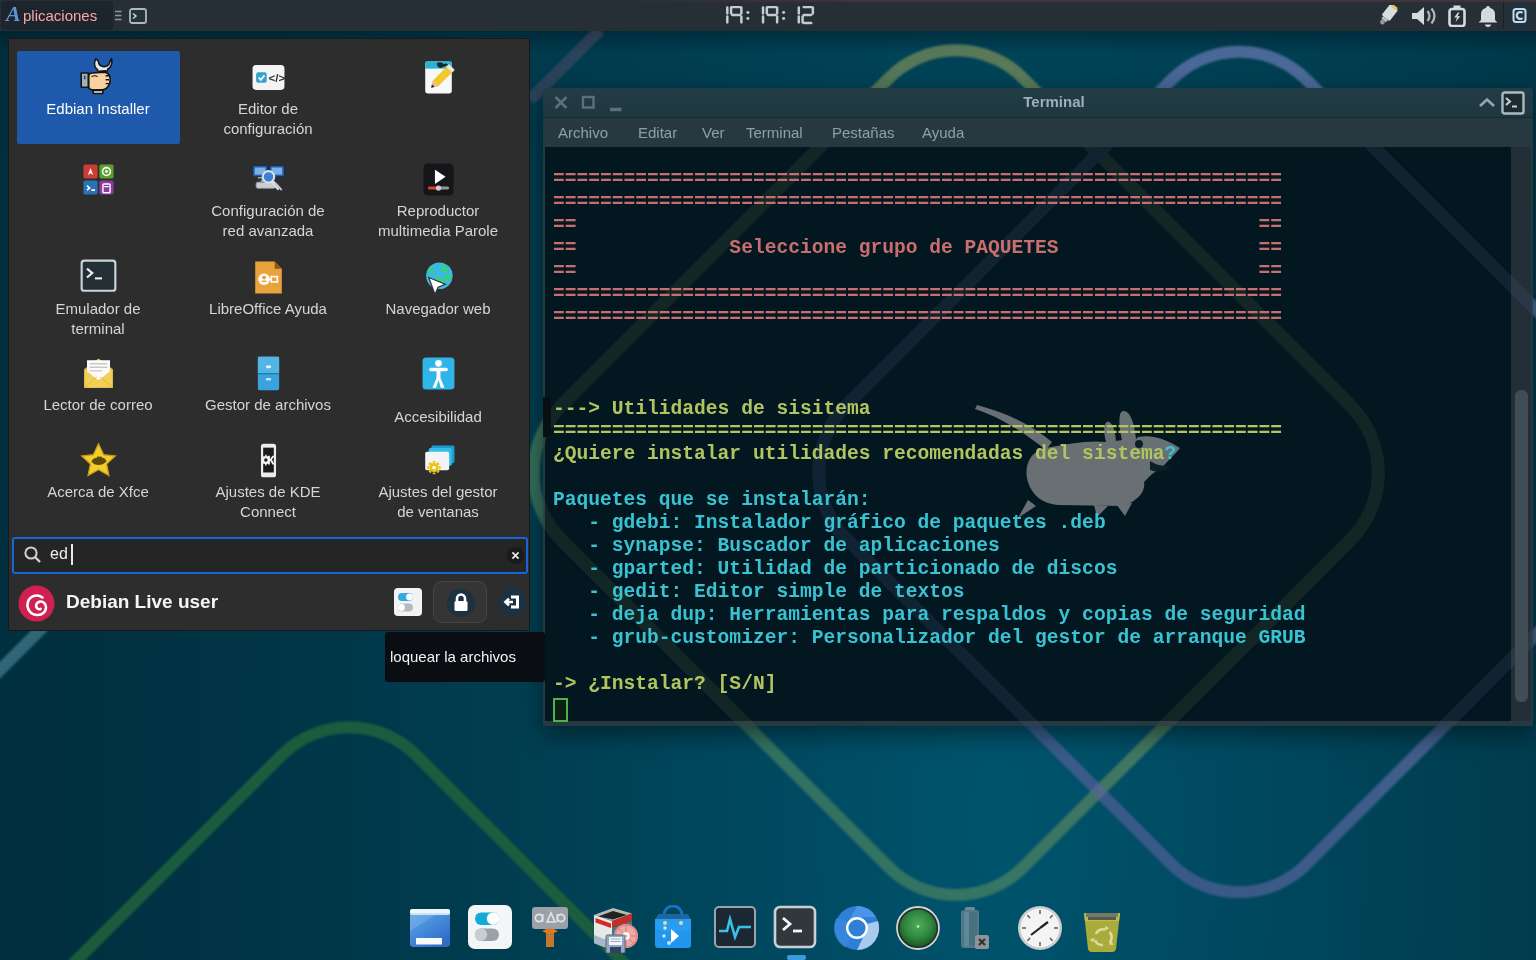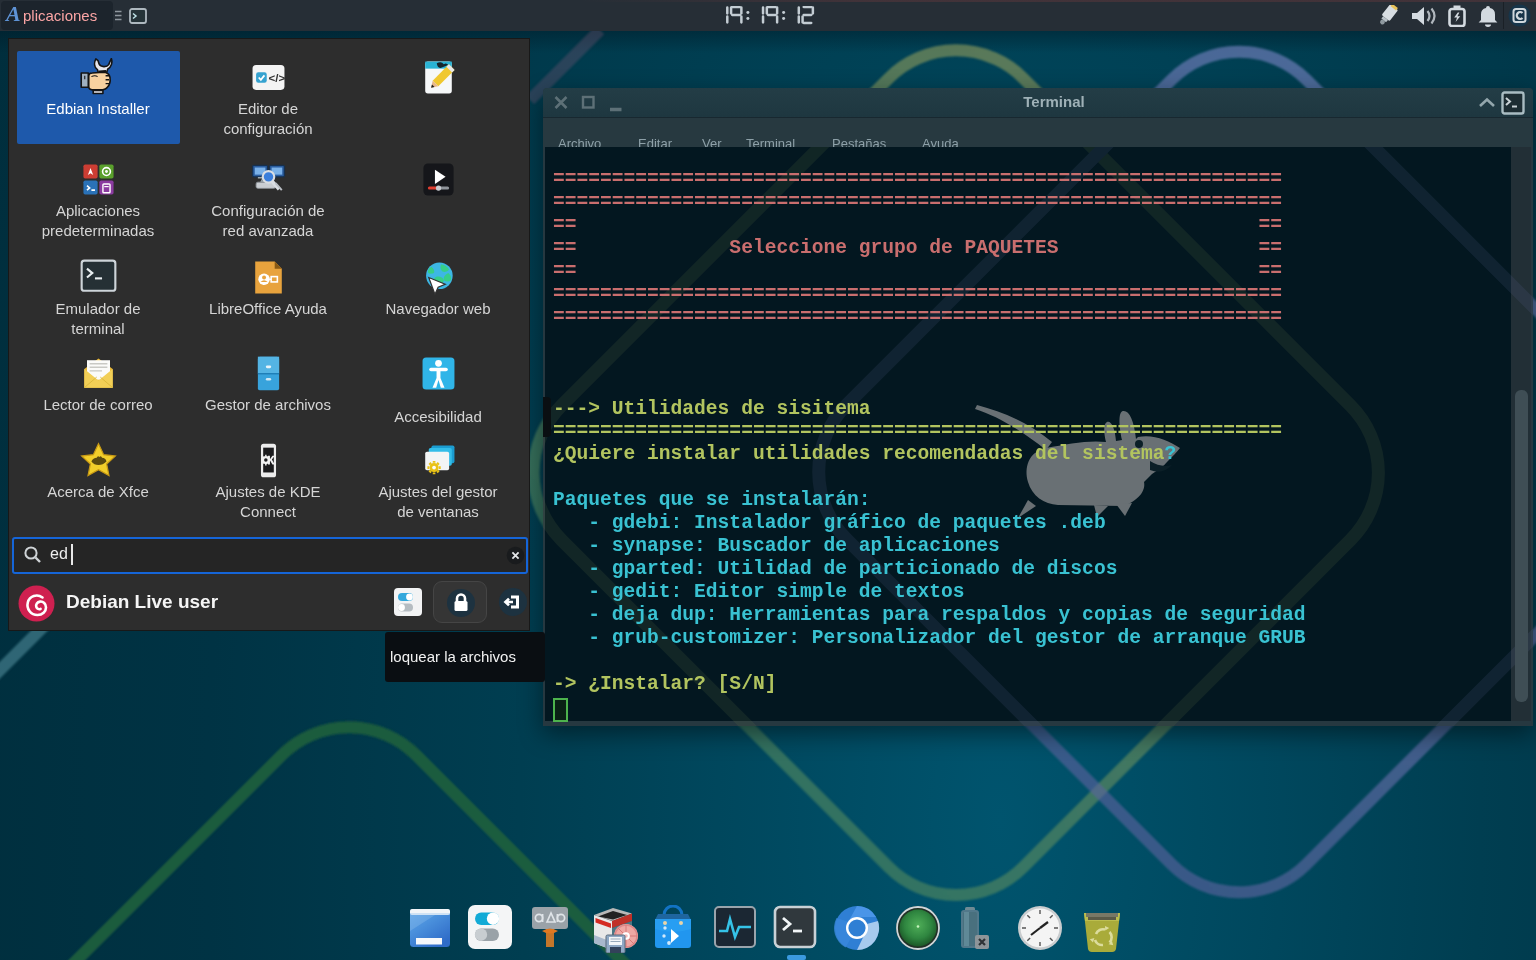--- a/index.html
+++ b/index.html
@@ -23,21 +23,21 @@
 #term{position:absolute;left:543px;top:88px;width:990px;height:638px;border-radius:4px 4px 0 0;box-shadow:0 8px 24px rgba(0,0,0,.45);overflow:hidden;background:#263840}
 #ttitle{position:absolute;left:0;top:0;width:100%;height:29px;background:linear-gradient(#233d46,#1e3740);border-bottom:1px solid rgba(20,32,38,.7);border-radius:4px 4px 0 0}
 #tmenu{position:absolute;left:0;top:30px;width:100%;height:29px;background:#273940}
 #tbody{position:absolute;left:2px;top:59px;width:966px;height:574px;background:#031720}
 #tscroll{position:absolute;right:2px;top:59px;width:20px;height:574px;background:#222f36}
 #thandle{position:absolute;right:5px;top:302px;width:13px;height:312px;background:#3f4e55;border-radius:6px}
 #tlines{position:absolute;left:0;top:0;pointer-events:none}
 #tpre{position:absolute;left:10px;top:80px;margin:0;font:700 19.6px/22.95px "Liberation Mono",monospace;letter-spacing:0}
 .tr{color:#c96e6e}.tg{color:#b2c45f}.tc{color:#39c2d2}
 #tcur{position:absolute;left:10px;top:610px;width:11px;height:20px;border:2px solid #4db34d;background:#0a2015}
-.tmi{color:#8da0a8;font-size:13px;position:absolute;top:18px}
+.tmi{color:#8da0a8;font-size:15px;position:absolute;top:6px}
 
 .dock{position:absolute;top:905px}
 </style></head><body>
 <svg id="wall" width="1536" height="960" viewBox="0 0 1536 960">
  <defs>
   <radialGradient id="bg" cx="1000" cy="820" r="1" gradientUnits="userSpaceOnUse" gradientTransform="translate(1000 820) scale(1200 2400) translate(-1000 -820)">
    <stop offset="0" stop-color="#00546e"></stop>
         <stop offset="0.4" stop-color="#003e51"></stop>
         <stop offset="0.66" stop-color="#003344"></stop>
         <stop offset="1" stop-color="#002c3a"></stop>
@@ -295,21 +295,20 @@
             <rect x="23" y="5" width="16" height="16" rx="2" fill="#5aa02c"></rect>
             <rect x="5" y="23" width="16" height="16" rx="2" fill="#2a72b8"></rect>
             <rect x="23" y="23" width="16" height="16" rx="2" fill="#8b3ba0"></rect>
             <path d="M13,9 l3,8 l-3,-2 l-3,2 z" fill="#fff"></path>
             <circle cx="31" cy="13" r="4.4" fill="none" stroke="#fff" stroke-width="1.8"></circle>
             <circle cx="31" cy="13" r="1.6" fill="#fff"></circle>
             <path d="M9,29 l3,2.5 l-3,2.5 M14,34 h4" stroke="#fff" stroke-width="1.8" fill="none"></path>
             <rect x="27" y="27" width="8" height="10" rx="1" fill="none" stroke="#fff" stroke-width="1.6"></rect>
             <path d="M28.5,30 h5" stroke="#fff" stroke-width="1.4"></path>
           </svg></div>
-        <div style="margin-top:0px">Aplicaciones<br>predeterminadas</div>
       </div>
       <div class="cell" style="left:177px;top:118px">
         <div style="height:41px;padding-top:3px"><svg width="39" height="39" viewBox="0 0 44 44">
             <rect x="4" y="6" width="17" height="13" rx="1.5" fill="#2a5d9f" stroke="#16304f" stroke-width="1.5"></rect>
             <rect x="23" y="6" width="17" height="13" rx="1.5" fill="#2a5d9f" stroke="#16304f" stroke-width="1.5"></rect>
             <rect x="6.5" y="8.5" width="12" height="8" fill="#7ab1e8"></rect>
             <rect x="25.5" y="8.5" width="12" height="8" fill="#7ab1e8"></rect>
             <path d="M10,20 h6 l-2,4 h8 l-2,-4 h6" stroke="#9aa6ae" stroke-width="1.6" fill="none"></path>
             <rect x="8" y="25" width="22" height="7" rx="2" fill="#c9cdd2" stroke="#8a9096" stroke-width="1"></rect>
             <circle cx="22" cy="19" r="6.5" fill="#3a7edb" stroke="#d9dde2" stroke-width="2.4"></circle>
@@ -319,20 +318,21 @@
         <div style="margin-top:0px">Configuración de<br>red avanzada</div>
       </div>
       <div class="cell" style="left:347px;top:118px">
         <div style="height:41px;padding-top:3px"><svg width="39" height="39" viewBox="0 0 44 44">
             <rect x="5" y="4" width="34" height="36" rx="5" fill="#15161a"></rect>
             <path d="M18,11 l12,8 l-12,8 z" fill="#fff"></path>
             <rect x="10" y="30" width="11" height="3.4" rx="1.7" fill="#e03e30"></rect>
             <rect x="21" y="30" width="13" height="3.4" rx="1.7" fill="#8f949a"></rect>
             <circle cx="22" cy="31.7" r="3" fill="#c9ccd0"></circle>
           </svg></div>
+        <div style="margin-top:0px">Reproductor<br>multimedia Parole</div>
       </div>
       <div class="cell" style="left:7px;top:216px">
         <div style="height:41px;padding-top:3px"><svg width="39" height="39" viewBox="0 0 44 44">
             <rect x="3" y="3" width="38" height="34" rx="3" fill="#253035" stroke="#cdd4d9" stroke-width="2.4"></rect>
             <path d="M9,12 l6,5 l-6,5" stroke="#e8eef0" stroke-width="2.4" fill="none"></path>
             <path d="M18,23 h8" stroke="#e8eef0" stroke-width="2.4"></path>
           </svg></div>
         <div style="margin-top:0px">Emulador de<br>terminal</div>
       </div>
       <div class="cell" style="left:177px;top:216px">

